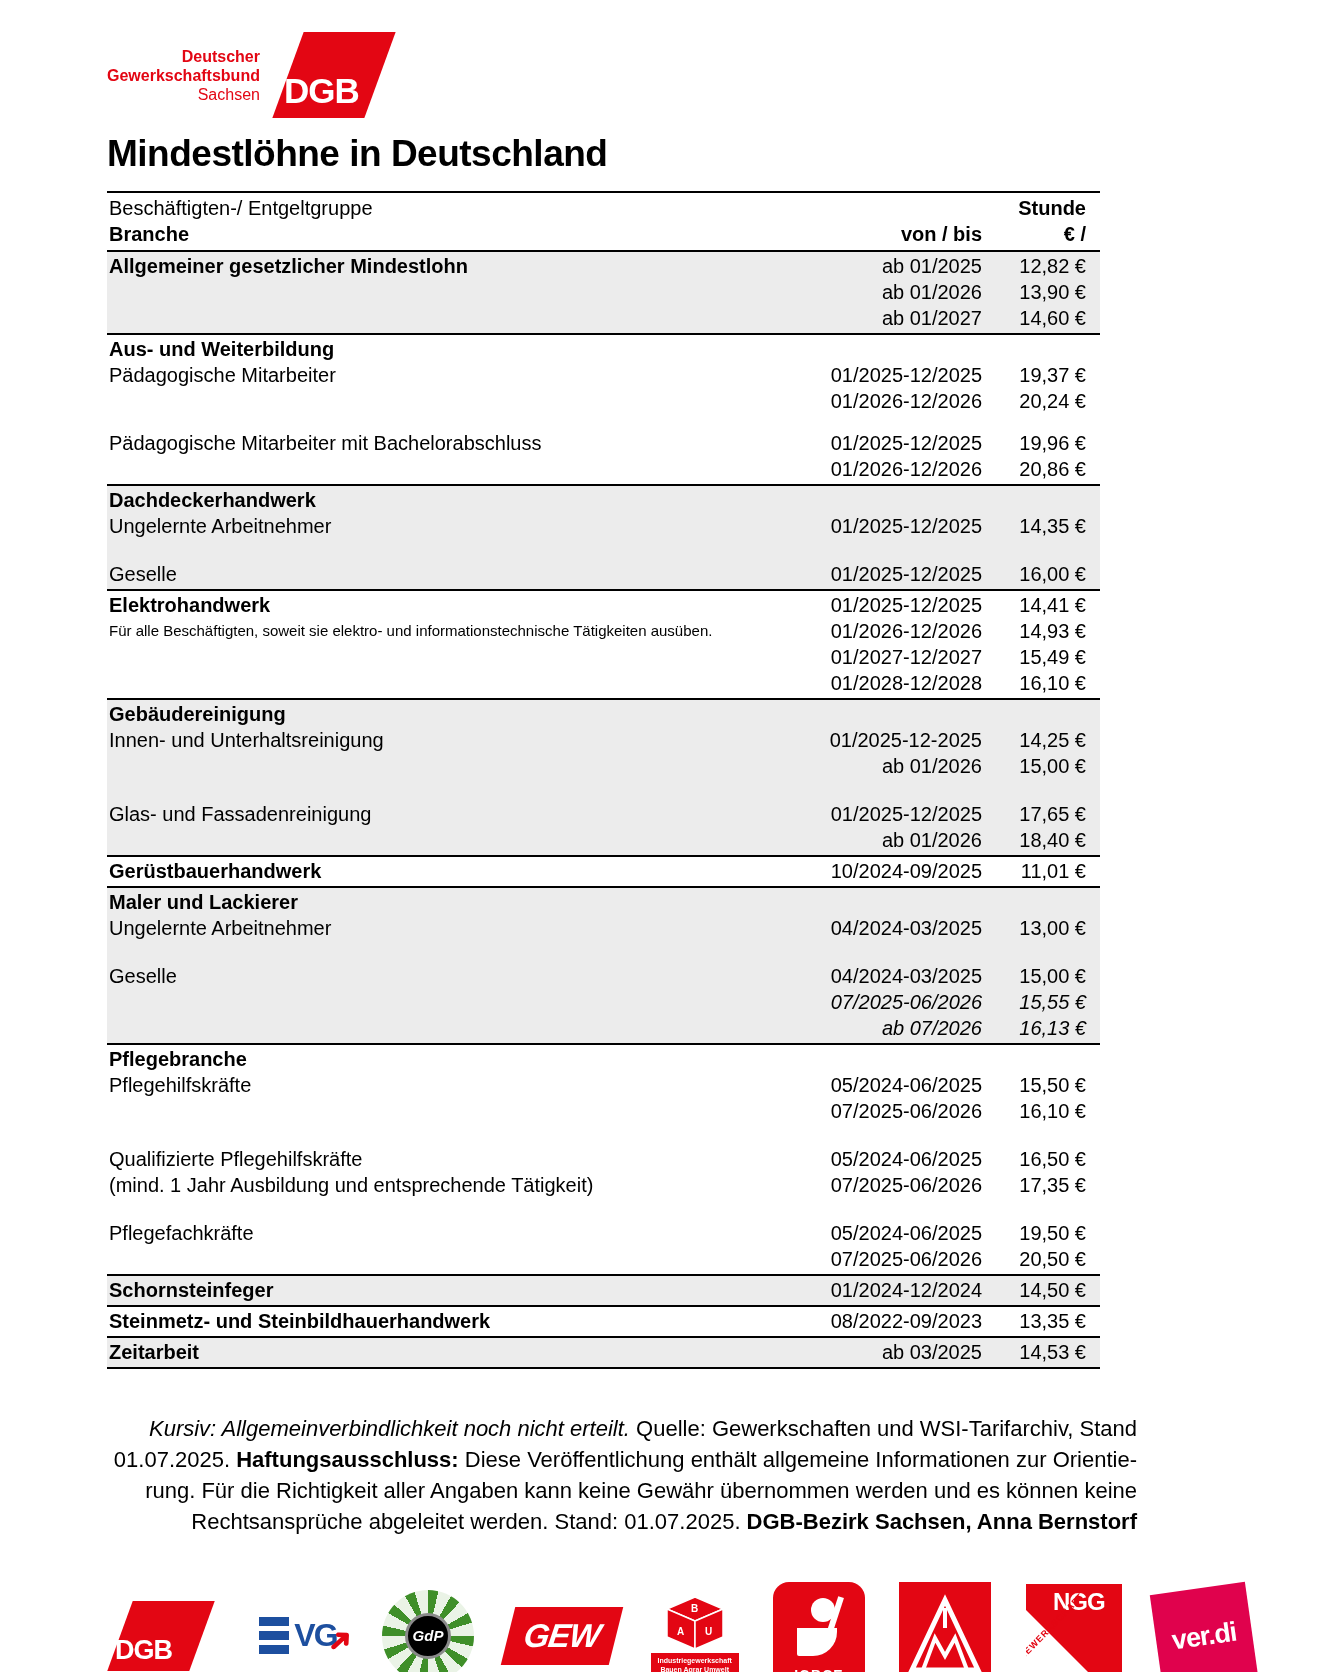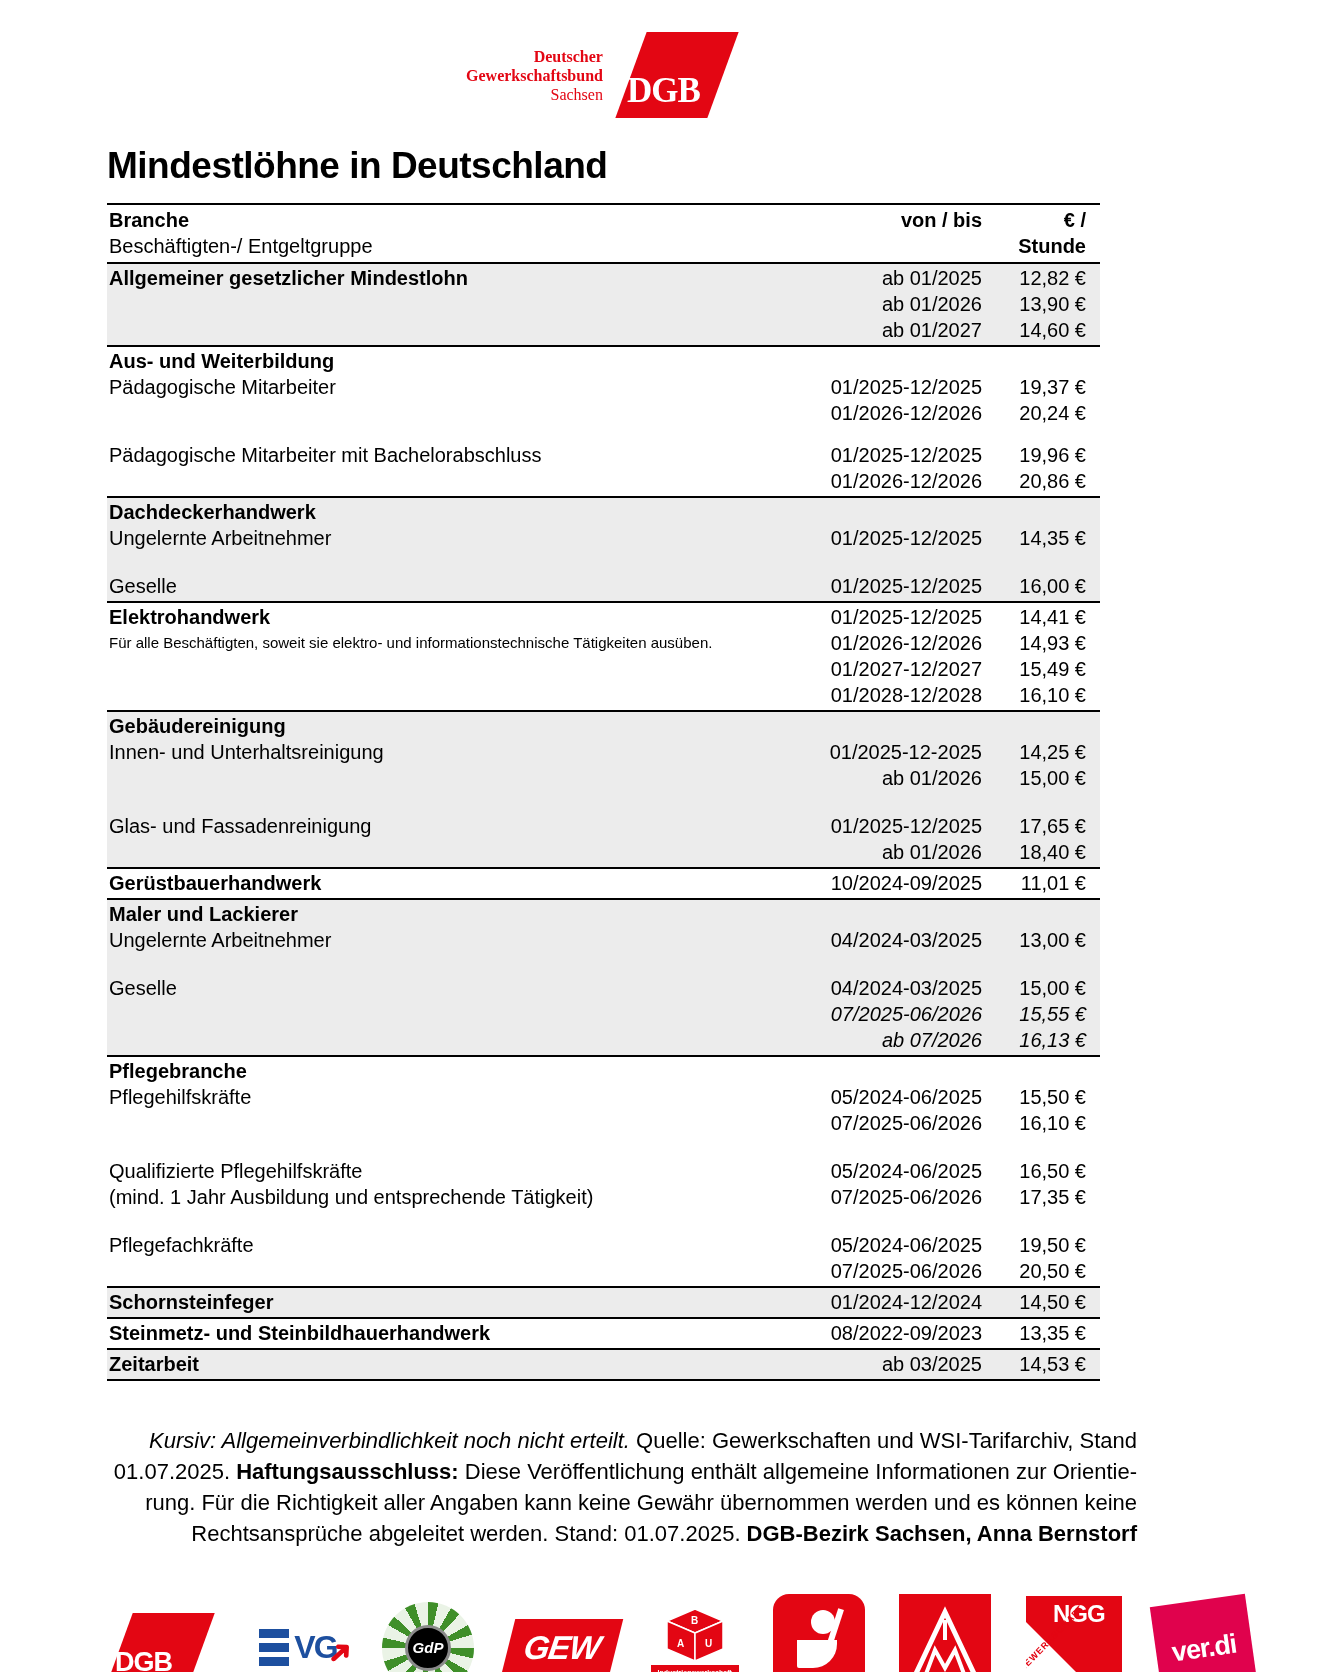--- a/index.html
+++ b/index.html
@@ -6,29 +6,29 @@
   html,body { background:#fff; }
   body {
     width:1340px; height:1672px;
     font-family:"Liberation Sans", sans-serif;
     color:#000; overflow:hidden; position:relative;
   }
   .page { padding:30px 0 0 107px; }
   .content { width:993px; }
 
   
-  .brand { width:993px; display:flex; justify-content:center; align-items:center; height:90px;font-family:Liberation Serif, serif; }
+  .brand { width:993px; display:flex; justify-content:flex-start; align-items:center; height:90px; }
   .brand-text { text-align:right; color:var(--red); font-size:16px; line-height:19px; margin-right:14px; }
   .brand-text .b-bold { font-weight:bold; }
   .brand-mark { position:relative; width:124px; height:86px; }
   .brand-mark .pgram { position:absolute; left:14px; top:0; width:92px; height:86px; background:var(--red); transform:skewX(-20deg); }
   .brand-mark .mark-text { position:absolute; left:10px; bottom:7px; color:#fff; font-weight:bold; font-size:35px; letter-spacing:-1px; }
 
   
-  h1 { font-size:37px; font-weight:bold; letter-spacing:-0.5px; margin:25px 0 16px; }
+  h1 { font-size:37px; font-weight:bold; letter-spacing:-0.5px; margin:13px 0 16px; }
 
   
   .wtable { width:993px; border-bottom:2px solid #000; font-size:20px; }
   .thead { border-top:2px solid #000; padding:2px 0 3px; }
   .hrow, .row { display:grid; grid-template-columns:minmax(0,1fr) 190px 118px; line-height:26px; }
   .c-label { padding-left:2px; white-space:nowrap; overflow:visible; }
   .c-period { text-align:right; white-space:nowrap; }
   .c-value { text-align:right; padding-right:14px; white-space:nowrap; }
   .b { font-weight:bold; }
   .i { font-style:italic; }
@@ -106,28 +106,28 @@
       <span class="mark-text">DGB</span>
     </div>
   </div>
 
   <div class="content">
     <h1>Mindestlöhne in Deutschland</h1>
 
     <div class="wtable">
       <div class="thead">
         <div class="hrow">
+          <div class="c-label">Beschäftigten-/ Entgeltgruppe</div>
+          <div class="c-period"></div>
+          <div class="c-value b">Stunde</div>
+        </div>
+        <div class="hrow">
           <div class="c-label b">Branche</div>
           <div class="c-period b">von / bis</div>
           <div class="c-value b">€ /</div>
-        </div>
-        <div class="hrow">
-          <div class="c-label">Beschäftigten-/ Entgeltgruppe</div>
-          <div class="c-period"></div>
-          <div class="c-value b">Stunde</div>
         </div>
       </div>
       <div>
           <div class="section shaded">
             <div class="row">
               <div class="c-label b">Allgemeiner gesetzlicher Mindestlohn</div>
               <div class="c-period">ab 01/2025</div>
               <div class="c-value">12,82 €</div>
             </div>
             <div class="row">

